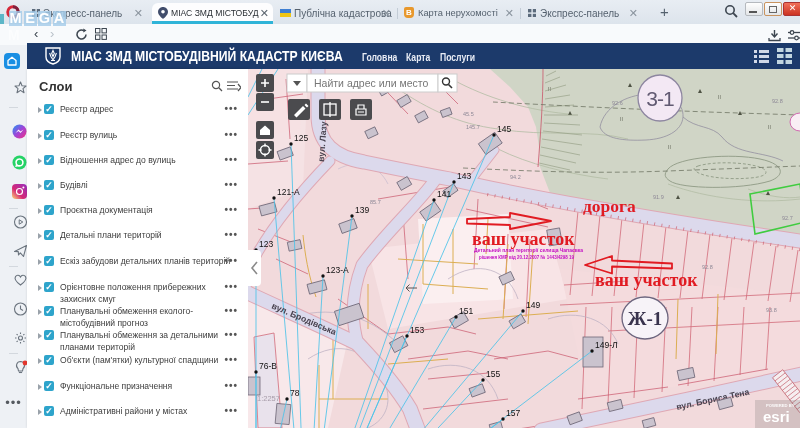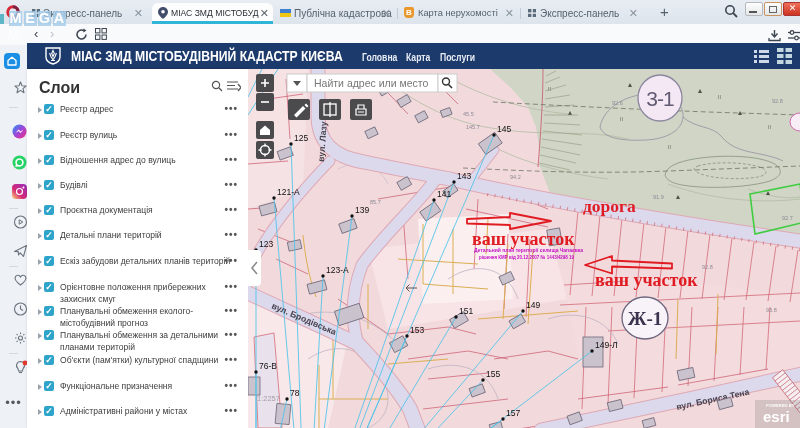--- a/index.html
+++ b/index.html
@@ -19,21 +19,21 @@
 #url{position:absolute;left:52px;top:1px;background:#3e8fe8;color:#fff;font-size:10.5px;font-weight:bold;padding:0 2px;height:13px;line-height:13px;transform:scaleX(0.78);transform-origin:left center;}
 
 #sbar{position:absolute;left:0;top:45px;width:27px;height:383px;background:#eef1f5;}
 .sic{position:absolute;left:0;width:27px;text-align:center;color:#5d6671;}
 
 #hdr{position:absolute;left:27px;top:43px;width:773px;height:26px;background:#1c3a6b;color:#fff;}
 #hdr .title{position:absolute;left:44px;top:5px;font-size:14.5px;font-weight:bold;transform:scaleX(0.84);transform-origin:left center;white-space:nowrap;}
 #hdr .menu{position:absolute;top:8px;font-size:10.5px;font-weight:bold;color:#e8ecf5;transform:scaleX(0.82);transform-origin:left center;white-space:nowrap;}
 
 #panel{position:absolute;left:27px;top:69px;width:221px;height:359px;background:#fff;box-shadow:1px 0 3px rgba(0,0,0,.25);}
-#panel .hd{position:absolute;left:12px;top:10px;font-size:16px;font-weight:bold;color:#333;}
+#panel .hd{position:absolute;left:12px;top:10px;font-size:13px;font-weight:bold;color:#333;}
 .li{position:absolute;left:0;width:221px;}
 .li .arr{position:absolute;left:11px;top:3px;width:0;height:0;border-left:4px solid #9aa2aa;border-top:3px solid transparent;border-bottom:3px solid transparent;}
 .li .cb{position:absolute;left:17px;top:0px;width:10px;height:10px;background:#2ea4cb;border-radius:2px;color:#fff;font-size:9px;line-height:10px;text-align:center;font-weight:bold;}
 .li .tx{position:absolute;left:33px;top:0px;width:185px;font-size:9px;line-height:11.5px;color:#3c3c3c;white-space:nowrap;transform:scaleX(0.95);transform-origin:left top;}
 .li .dd{position:absolute;right:10px;top:-1px;font-size:10px;letter-spacing:1px;color:#555;font-weight:bold;}
 
 #mega{position:absolute;left:9px;top:11px;z-index:60;display:flex;}
 #mega div{width:13px;height:15px;background:rgba(162,203,233,.8);color:#ffffff;font-weight:bold;font-size:14.5px;line-height:15px;text-align:center;margin-right:1.5px;}
 #mega2{position:absolute;left:8px;top:27px;z-index:60;color:rgba(255,255,255,.55);font-size:14px;font-weight:bold;}
 #megat{position:absolute;left:0px;top:14px;width:4px;height:10px;background:rgba(60,170,190,.8);z-index:60;}

